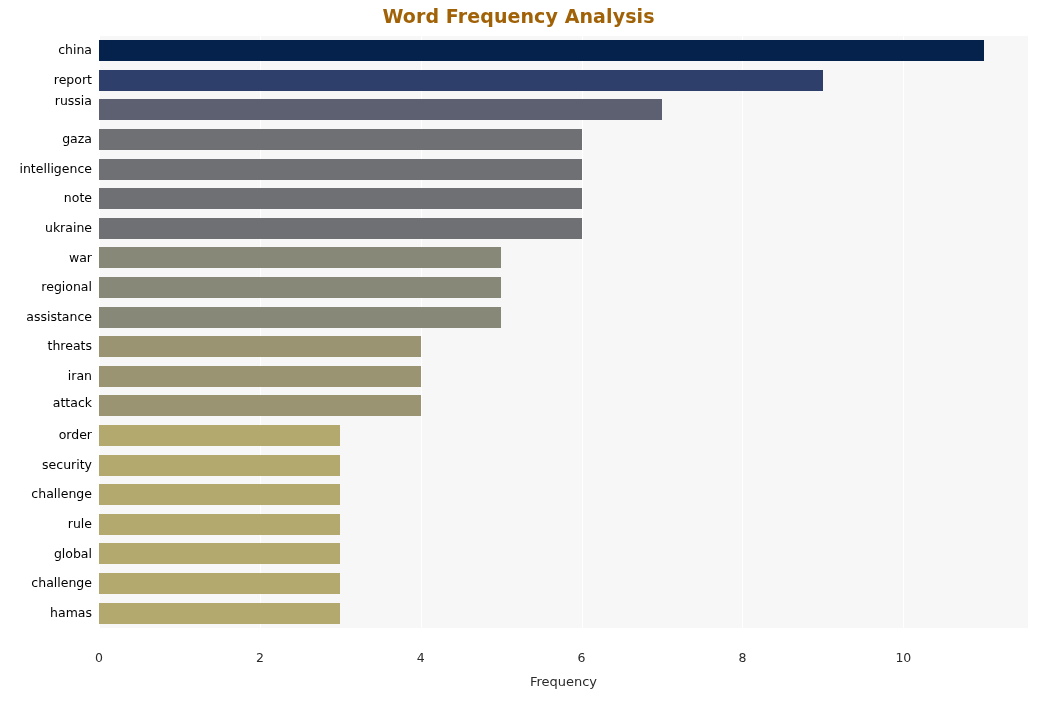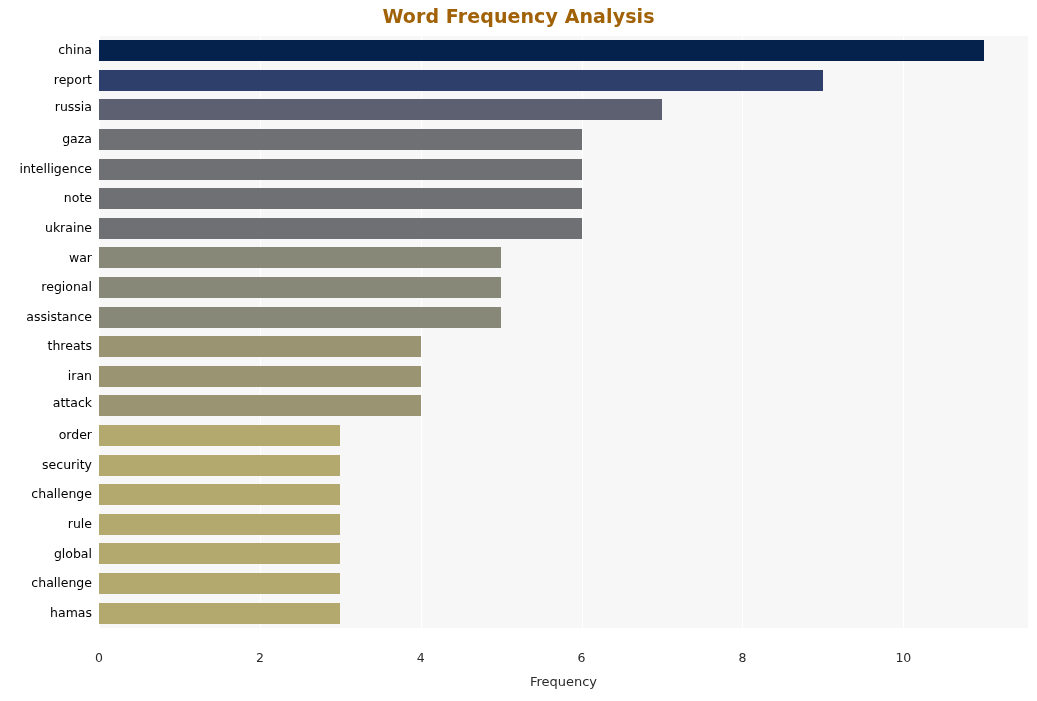--- a/index.html
+++ b/index.html
@@ -184,21 +184,21 @@
         </div>
         <div class="bar-row" style="top: 562.4px; height: 29.6px;">
           <div class="bar" title="hamas: 3" style="width: 241.299px; background: rgb(179, 169, 110); top: 4.3px;"></div>
         </div>
       </div>
   </div>
 
   <div id="ylabels">
       <div class="ylabel" style="top: 8.3px;">china</div>
       <div class="ylabel" style="top: 37.9px;">report</div>
-      <div class="ylabel" style="top: 65px; margin-left: 21px;">russia</div>
+      <div class="ylabel" style="top: 59px; margin-left: 21px;">russia</div>
       <div class="ylabel" style="top: 97.1px; text-align: right;">gaza</div>
       <div class="ylabel" style="top: 126.7px; padding-left: 36px;">intelligence</div>
       <div class="ylabel" style="top: 156.3px;">note</div>
       <div class="ylabel" style="top: 185.9px;">ukraine</div>
       <div class="ylabel" style="top: 215.5px;">war</div>
       <div class="ylabel" style="top: 245.1px;">regional</div>
       <div class="ylabel" style="top: 274.7px;">assistance</div>
       <div class="ylabel" style="top: 304.3px;">threats</div>
       <div class="ylabel" style="top: 333.9px;">iran</div>
       <div class="ylabel" style="top: 361px;">attack</div>

